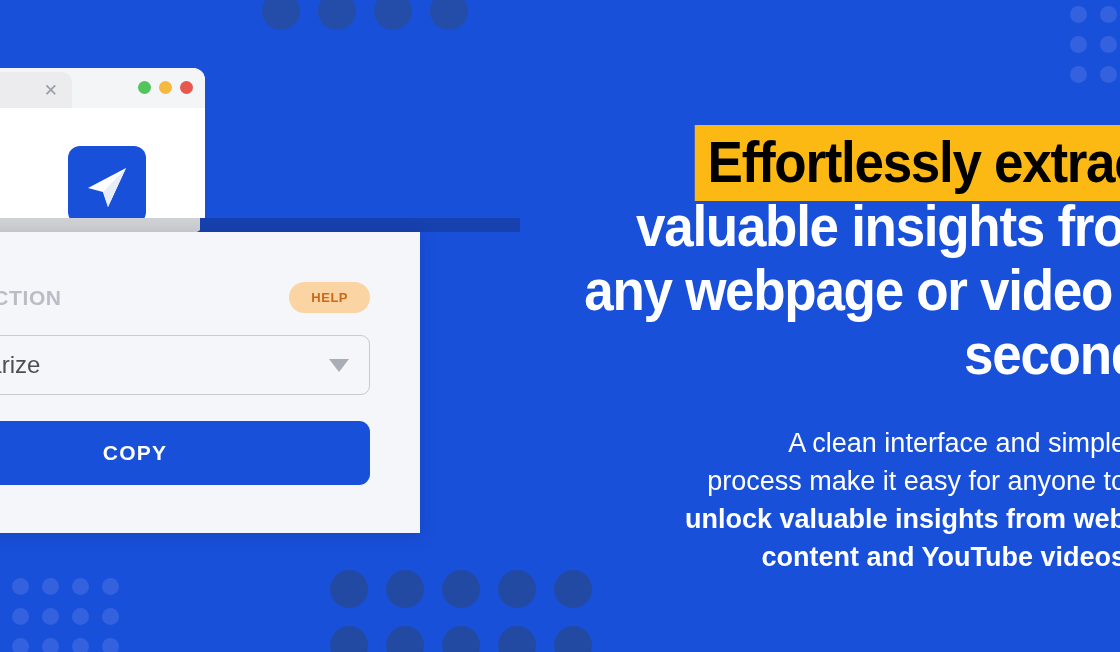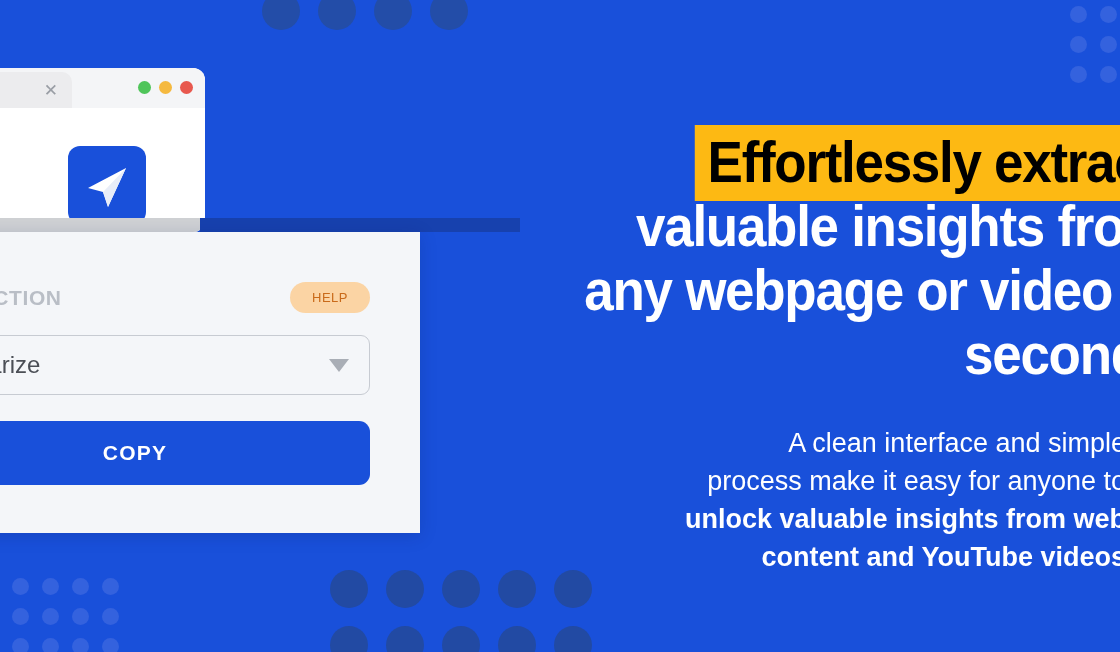--- a/index.html
+++ b/index.html
@@ -178,21 +178,21 @@
   .card-label {
     font-size: 21px;
     font-weight: 700;
     letter-spacing: 0.6px;
     color: #b9bec6;
   }
   .help-pill {
     background: #fbd4a4;
     color: #c96a1a;
     font-size: 13px;
-    font-weight: 400;
+    font-weight: 700;
     letter-spacing: 0.5px;
     padding: 8px 22px;
     border-radius: 999px;
   }
   .select-box {
     position: relative;
     height: 60px;
     background: #f4f6f9;
     border: 1px solid #c7cbd2;
     border-radius: 9px;

